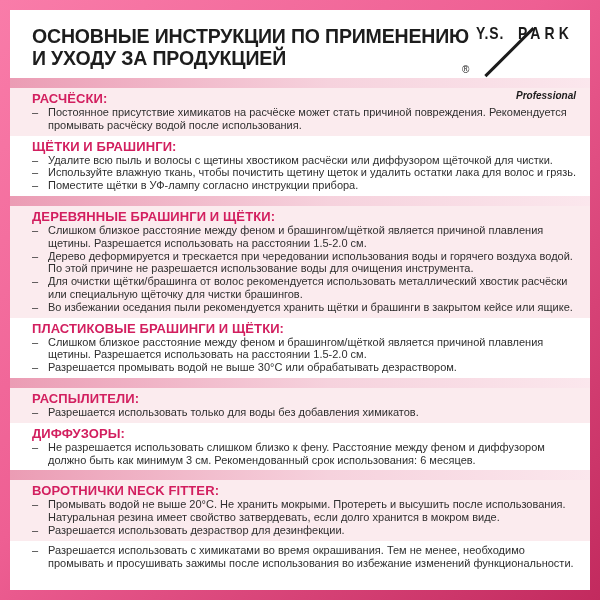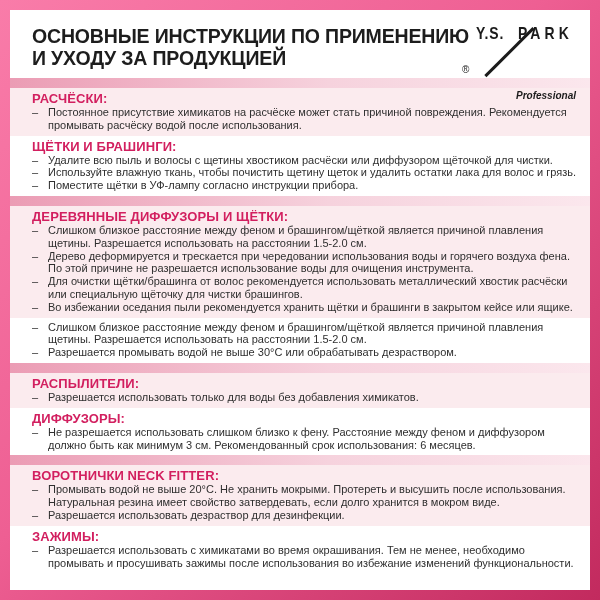--- a/index.html
+++ b/index.html
@@ -93,39 +93,40 @@
             <span class="dash">–</span>
             <span class="btext">Используйте влажную ткань, чтобы почистить щетину щеток и удалить остатки лака для волос и грязь.</span>
           </div>
           <div class="bullet">
             <span class="dash">–</span>
             <span class="btext">Поместите щётки в УФ-лампу согласно инструкции прибора.</span>
           </div>
         </div>
         <div class="sep"></div>
         <div class="section pink">
-    <div class="heading">ДЕРЕВЯННЫЕ ДИФФУЗОРЫ И ЩЁТКИ:</div>
+    <div class="heading">ДЕРЕВЯННЫЕ БРАШИНГИ И ЩЁТКИ:</div>
   <div class="bullet">
             <span class="dash">–</span>
             <span class="btext">Слишком близкое расстояние между феном и брашингом/щёткой является причиной плавления щетины. Разрешается использовать на расстоянии 1.5-2.0 см.</span>
           </div>
           <div class="bullet">
             <span class="dash">–</span>
-            <span class="btext">Дерево деформируется и трескается при чередовании использования воды и горячего воздуха фена. По этой причине не разрешается использование воды для очищения инструмента.</span>
+            <span class="btext">Дерево деформируется и трескается при чередовании использования воды и горячего воздуха водой. По этой причине не разрешается использование воды для очищения инструмента.</span>
           </div>
           <div class="bullet">
             <span class="dash">–</span>
             <span class="btext">Для очистки щётки/брашинга от волос рекомендуется использовать металлический хвостик расчёски или специальную щёточку для чистки брашингов.</span>
           </div>
           <div class="bullet">
             <span class="dash">–</span>
             <span class="btext">Во избежании оседания пыли рекомендуется хранить щётки и брашинги в закрытом кейсе или ящике.</span>
           </div>
         </div>
         <div class="section">
+    <div class="heading">ПЛАСТИКОВЫЕ БРАШИНГИ И ЩЁТКИ:</div>
   <div class="bullet">
             <span class="dash">–</span>
             <span class="btext">Слишком близкое расстояние между феном и брашингом/щёткой является причиной плавления щетины. Разрешается использовать на расстоянии 1.5-2.0 см.</span>
           </div>
           <div class="bullet">
             <span class="dash">–</span>
             <span class="btext">Разрешается промывать водой не выше 30°C или обрабатывать дезраствором.</span>
           </div>
         </div>
         <div class="sep"></div>
@@ -149,21 +150,20 @@
   <div class="bullet">
             <span class="dash">–</span>
             <span class="btext">Промывать водой не выше 20°C. Не хранить мокрыми. Протереть и высушить после использования. Натуральная резина имеет свойство затвердевать, если долго хранится в мокром виде.</span>
           </div>
           <div class="bullet">
             <span class="dash">–</span>
             <span class="btext">Разрешается использовать дезраствор для дезинфекции.</span>
           </div>
         </div>
         <div class="section">
-    <div class="heading">ЗАЖИМЫ:</div>
   <div class="bullet">
             <span class="dash">–</span>
             <span class="btext">Разрешается использовать с химикатами во время окрашивания. Тем не менее, необходимо промывать и просушивать зажимы после использования во избежание изменений функциональности.</span>
           </div>
         </div>
       </div>
 
   </div>
 </div>
 

